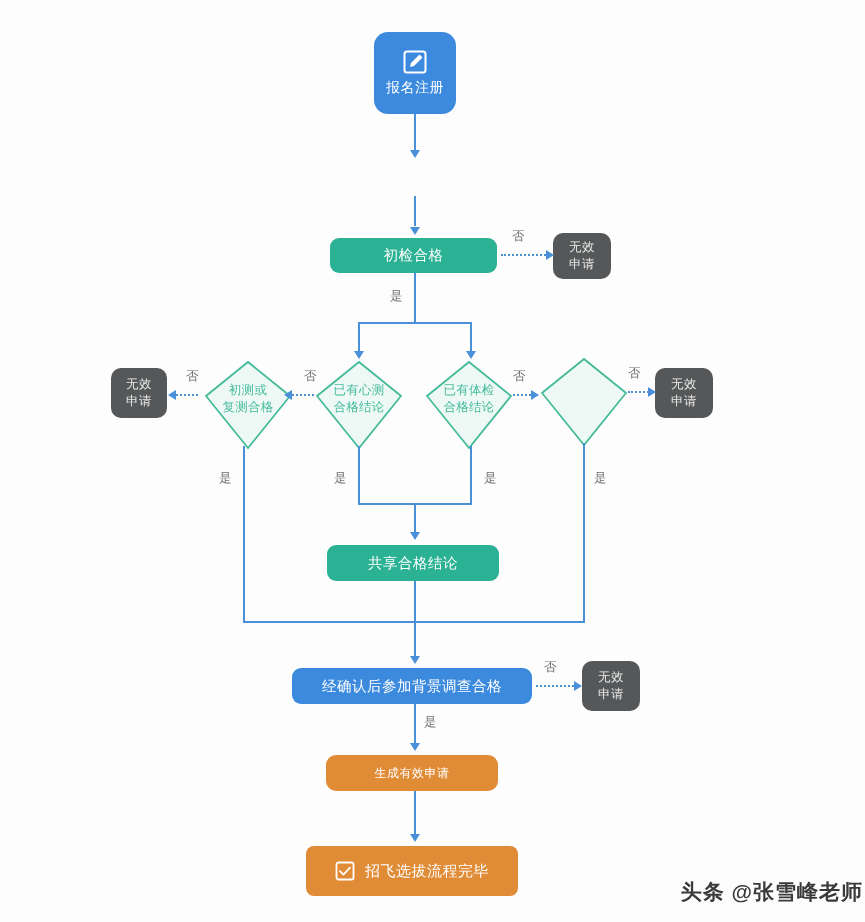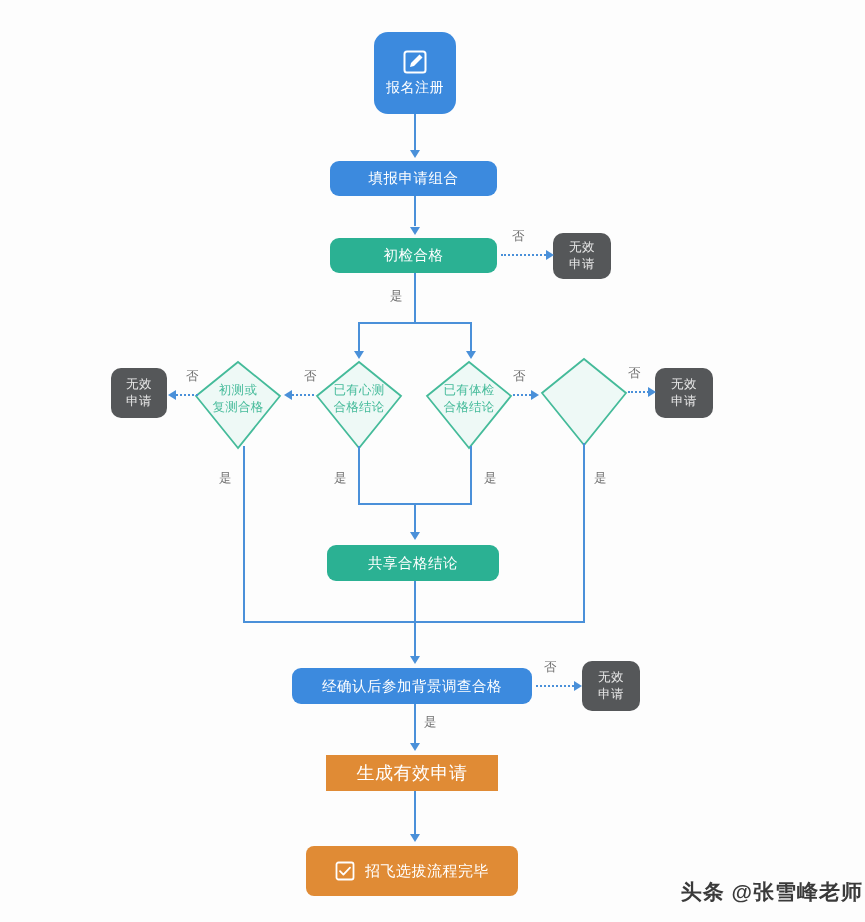--- a/index.html
+++ b/index.html
@@ -45,22 +45,22 @@
     border-radius: 9px;
     font-size: 14.5px;
   }
   .bar-green {
     background: #2bb193;
     border-radius: 9px;
     font-size: 14.5px;
   }
   .bar-orange {
     background: #e08b35;
-    border-radius: 0;
-    font-size: 18px;
+    border-radius: 10px;
+    font-size: 12px;
   }
   #n-apply  { left: 330px; top: 161px; width: 167px; height: 35px; }
   #n-初检   { left: 330px; top: 238px; width: 167px; height: 35px; }
   #n-share  { left: 327px; top: 545px; width: 172px; height: 36px; justify-content: center; }
   #n-bg     { left: 292px; top: 668px; width: 240px; height: 36px; }
   #n-gen    { left: 326px; top: 755px; width: 172px; height: 36px; }
   #n-done   { left: 306px; top: 846px; width: 212px; height: 50px;
               border-radius: 8px; gap: 10px; font-size: 15px; }
   #n-done .ico { line-height: 0; }
 
@@ -90,21 +90,21 @@
   .pent .ptxt {
     position: relative;
     color: #45bb9a;
     font-size: 12.5px;
     text-align: center;
     line-height: 1.35;
     width: 78px;
     margin-top: -10px;
     letter-spacing: 0.3px;
   }
-  #p1 { left: 192px; top: 358px; }
+  #p1 { left: 202px; top: 358px; }
   #p2 { left: 313px; top: 358px; }
   #p3 { left: 423px; top: 358px; }
   #p4 { left: 538px; top: 355px; }
 
   
   .ln {
     position: absolute;
     background: #4a90d9;
   }
   .lnv { width: 2px; }
@@ -161,23 +161,20 @@
   <div class="node" id="n-start">
     <span class="ico">
       <svg width="26" height="26" viewBox="0 0 26 26">
         <rect x="2.5" y="2.5" width="21" height="21" rx="2.5" fill="none" stroke="#ffffff" stroke-width="2"></rect>
         <path d="M8 18 L9 14 L17.5 5.5 L20.5 8.5 L12 17 Z" fill="#ffffff"></path>
       </svg>
     </span>
     <span>报名注册</span>
   </div>
 
-  <div class="node bar-blue" id="n-apply">
-    <span>填报申请组合</span>
-  </div>
 
   <div class="node bar-green" id="n-初检">
     <span>初检合格</span>
   </div>
 
   <div class="node bar-green" id="n-share">
     <span>共享合格结论</span>
   </div>
 
   <div class="node bar-blue" id="n-bg">

